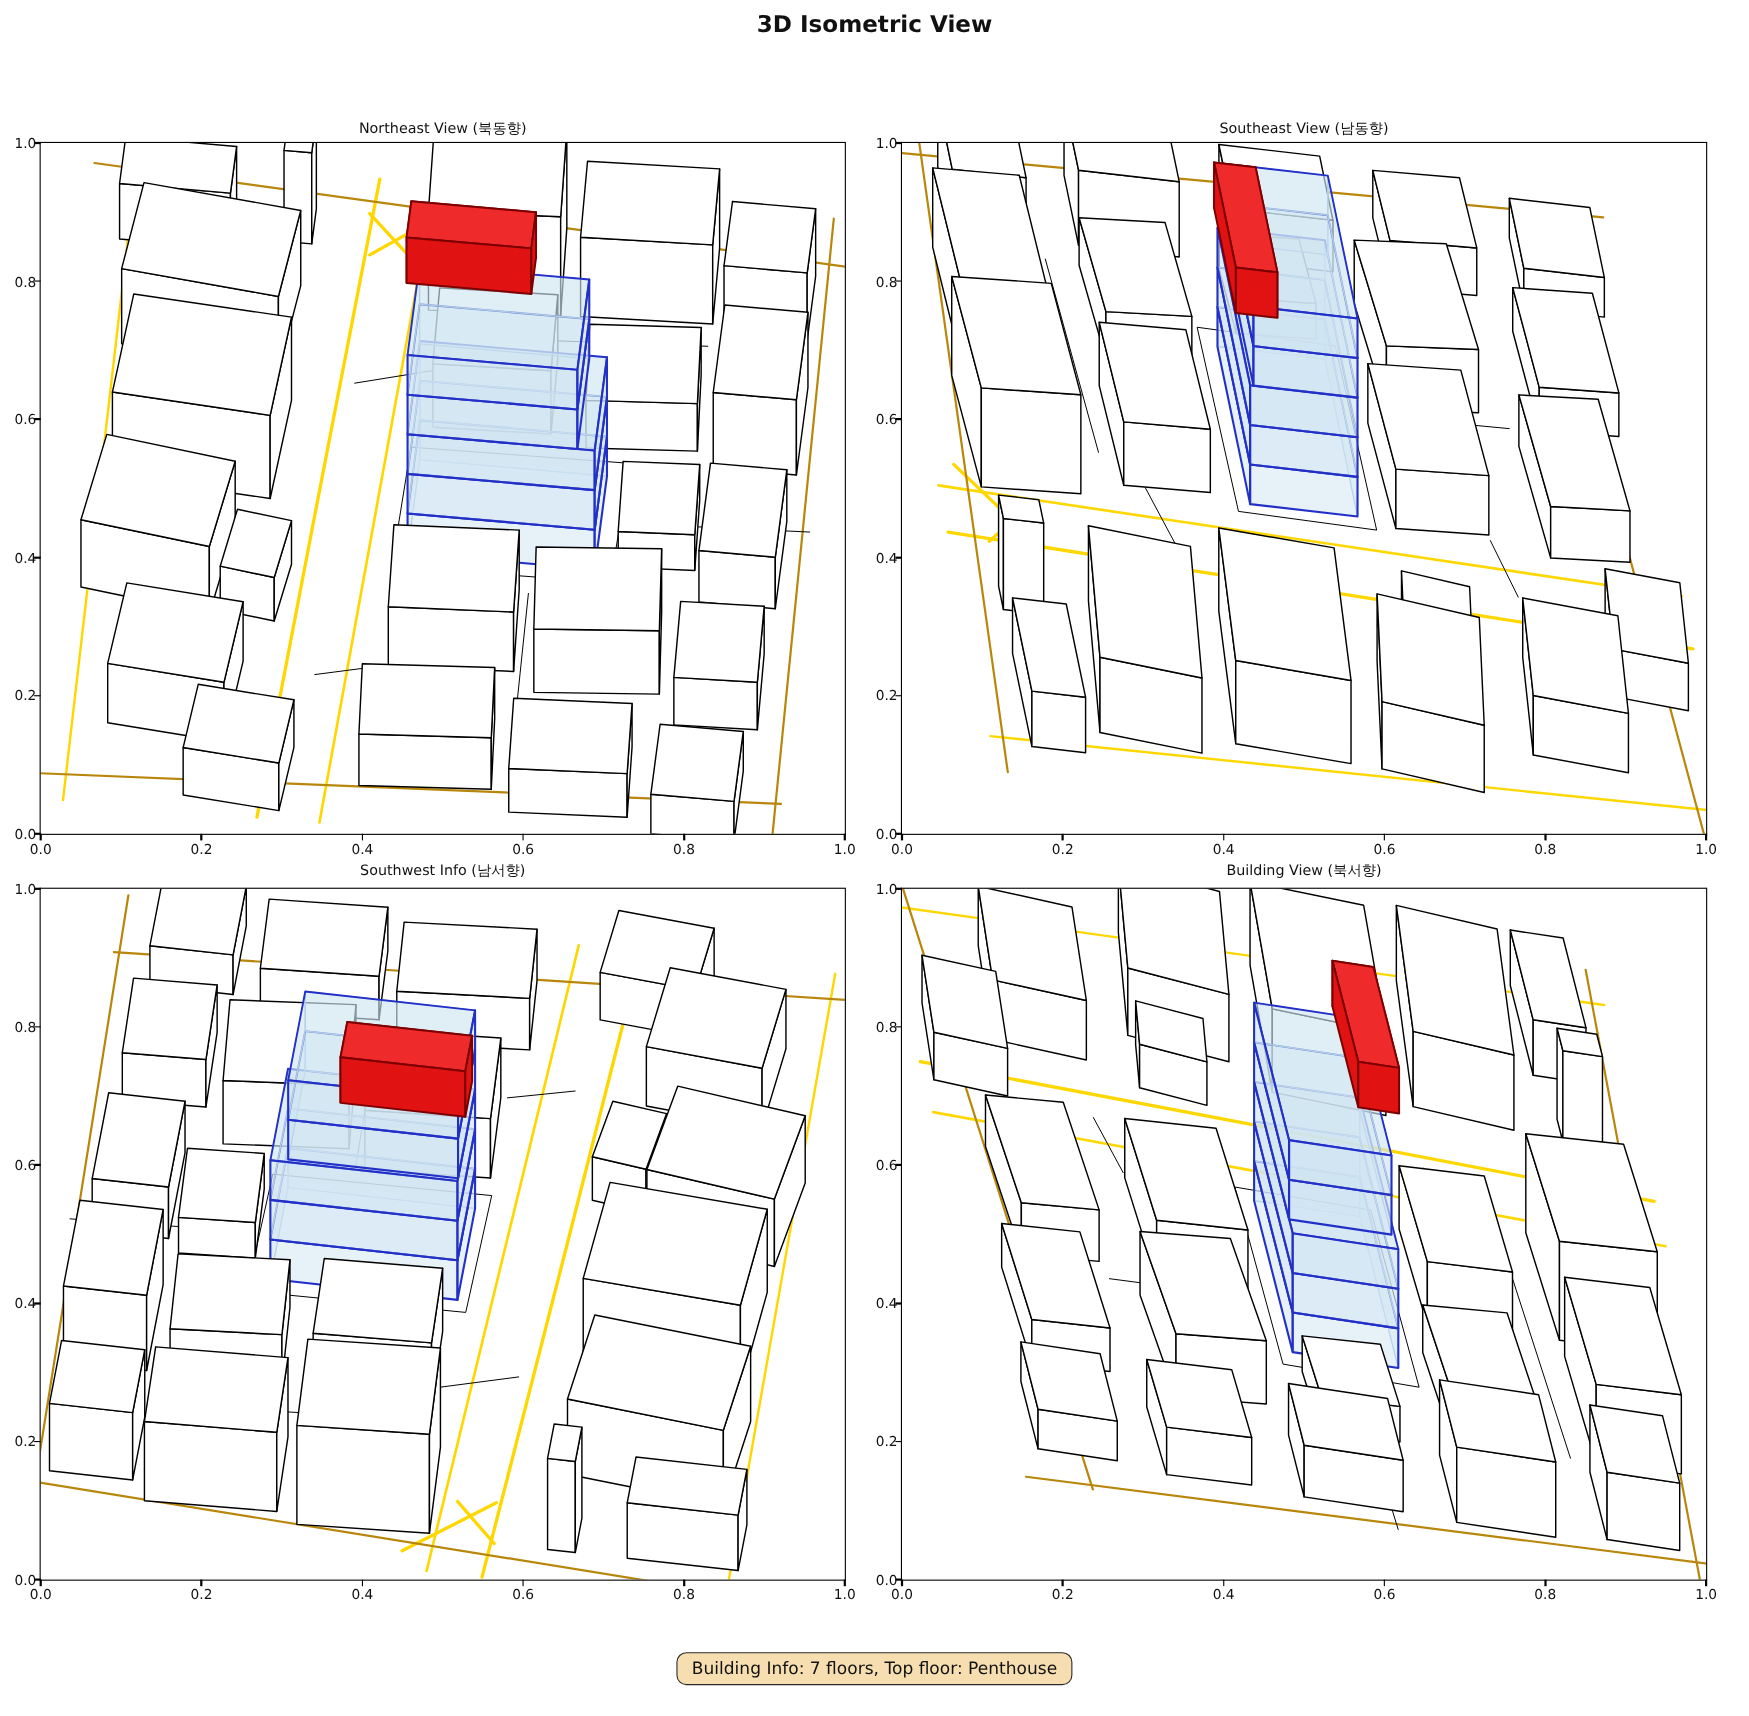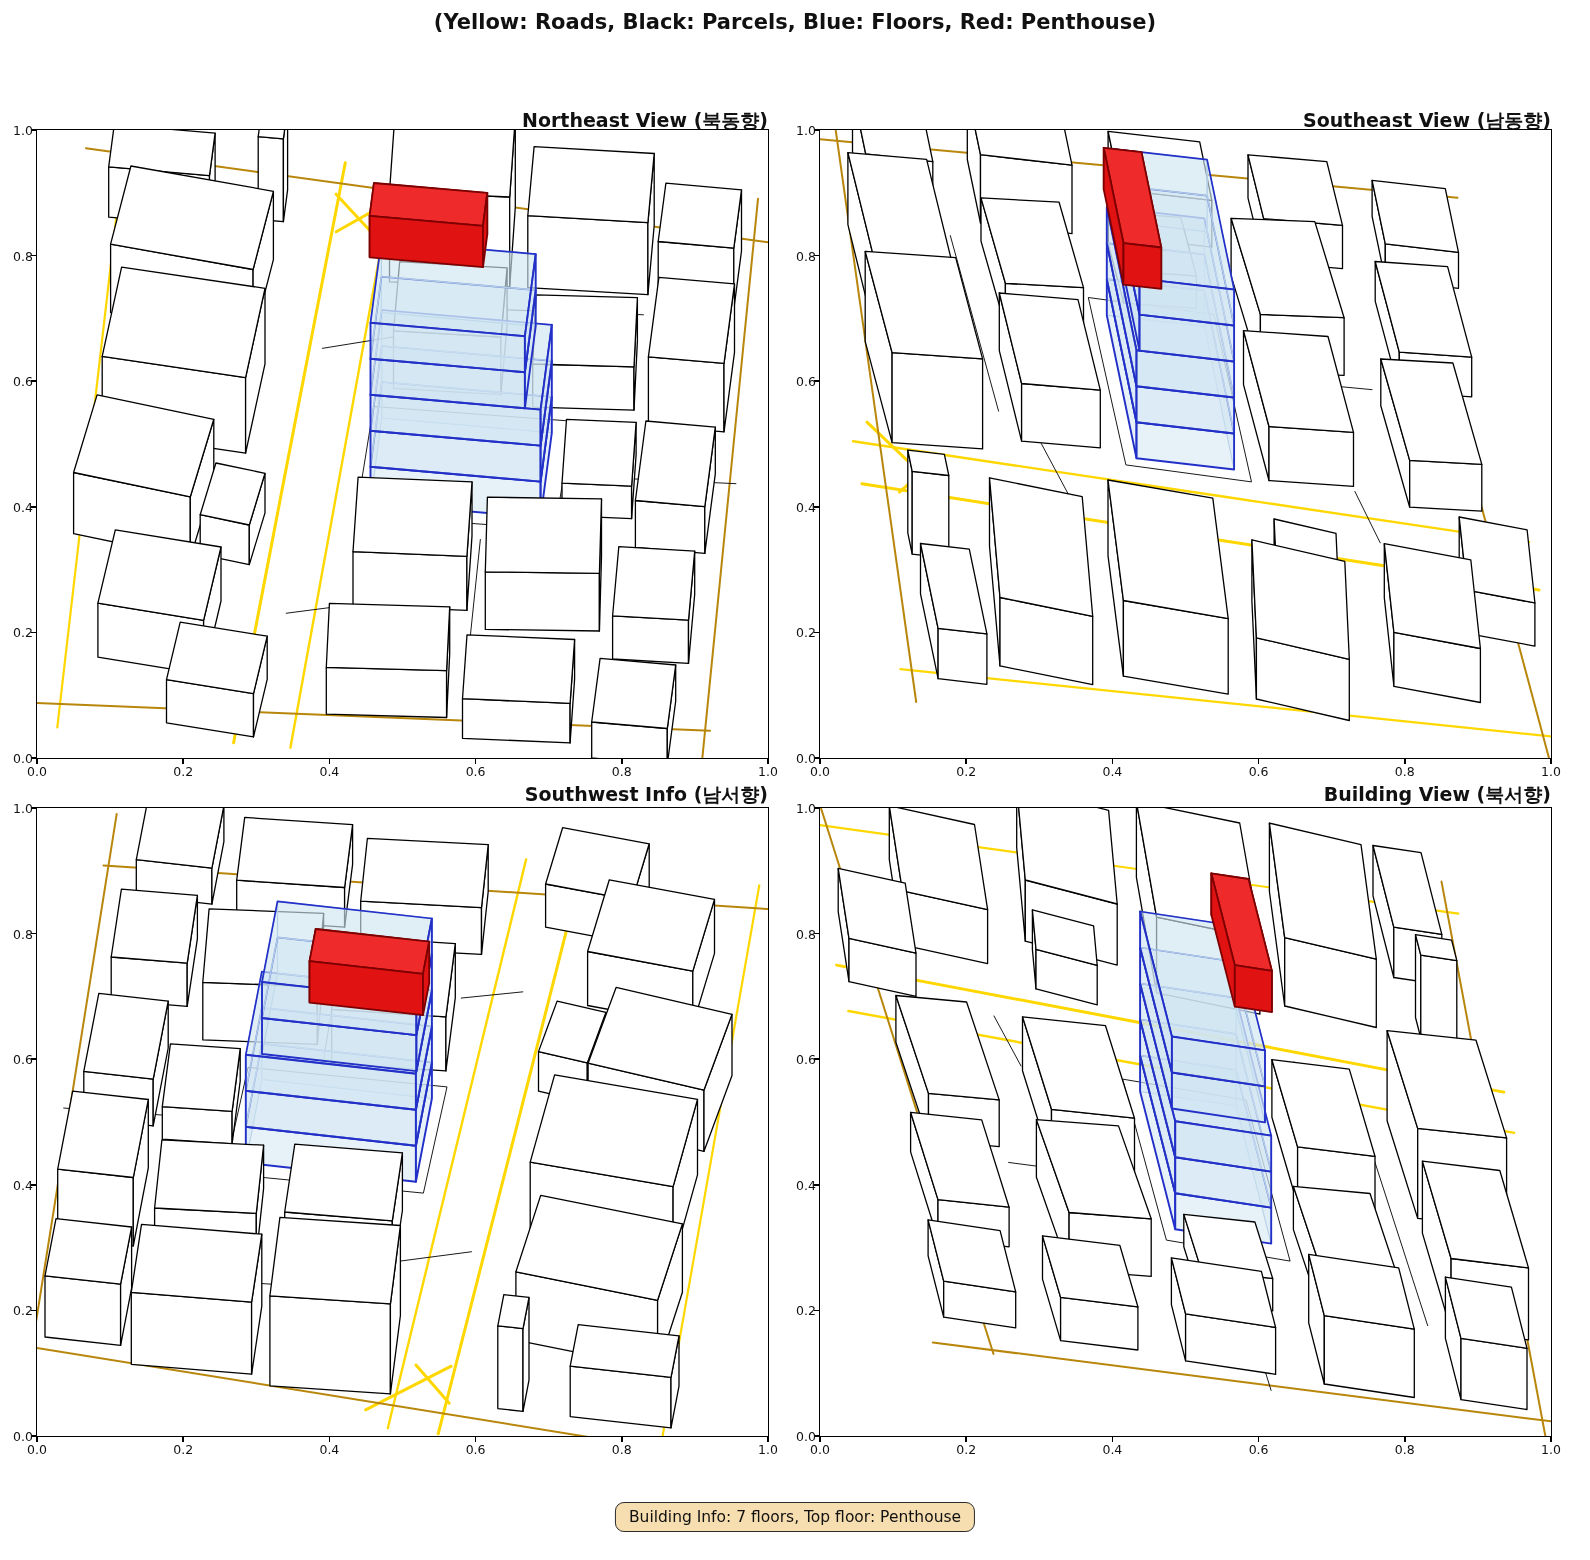--- a/index.html
+++ b/index.html
@@ -1,33 +1,33 @@
 <!DOCTYPE html>
 <html><head>
 <meta charset="utf-8">
 <style>
   html,body{margin:0;padding:0;background:#fff;}
   body{width:1590px;height:1560px;position:relative;font-family:"DejaVu Sans","Liberation Sans",sans-serif;color:#111;}
   .fig-title{position:absolute;top:8px;left:0;width:100%;text-align:center;font-size:21px;font-weight:700;line-height:28px;}
-  .panel-title{position:absolute;width:731px;text-align:right;font-size:19px;font-weight:700;}
+  .panel-title{position:absolute;width:731px;text-align:center;font-size:13px;font-weight:400;}
   .plotwrap{position:absolute;width:731px;height:628px;outline:1.6px solid #000;background:#fff;}
   .plotwrap svg{width:731px;height:628px;display:block;overflow:hidden;}
   .tickmark{position:absolute;background:#000;}
   .xticks span{position:absolute;transform:translateX(-50%);font-size:12.5px;}
   .yticks span{position:absolute;transform:translateY(-50%);text-align:right;width:34px;font-size:12.5px;}
   .xticks,.yticks{position:absolute;}
   .badge{position:absolute;top:1502px;left:50%;transform:translateX(-50%);
     background:#F6DEB0;border:1.6px solid #2b2b2b;border-radius:9px;
     padding:5px 13px;font-size:15.5px;white-space:nowrap;}
 </style>
 </head>
 <body>
 
 <div class="fig-title">
-  <div>(Yellow: Roads, Black: Parcels, Blue: Floors, Red: Penthouse)</div>
+  <div>3D Isometric View</div>
 </div>
 
 <div class="panel-title" style="left:37px;top:108px">Northeast View (북동향)</div>
 <div class="panel-title" style="left:820px;top:108px">Southeast View (남동향)</div>
 <div class="panel-title" style="left:37px;top:782px">Southwest Info (남서향)</div>
 <div class="panel-title" style="left:820px;top:782px">Building View (북서향)</div>
 
 <div class="plotwrap" style="left:37px;top:130px">
     <svg id="svg-northeast" viewBox="0 0 731 628">
       <polyline points="196.6,612.8 248.1,343.9 308.3,32.8" fill="none" stroke="#FFD700" stroke-width="3" stroke-linejoin="round" stroke-linecap="round"></polyline>

